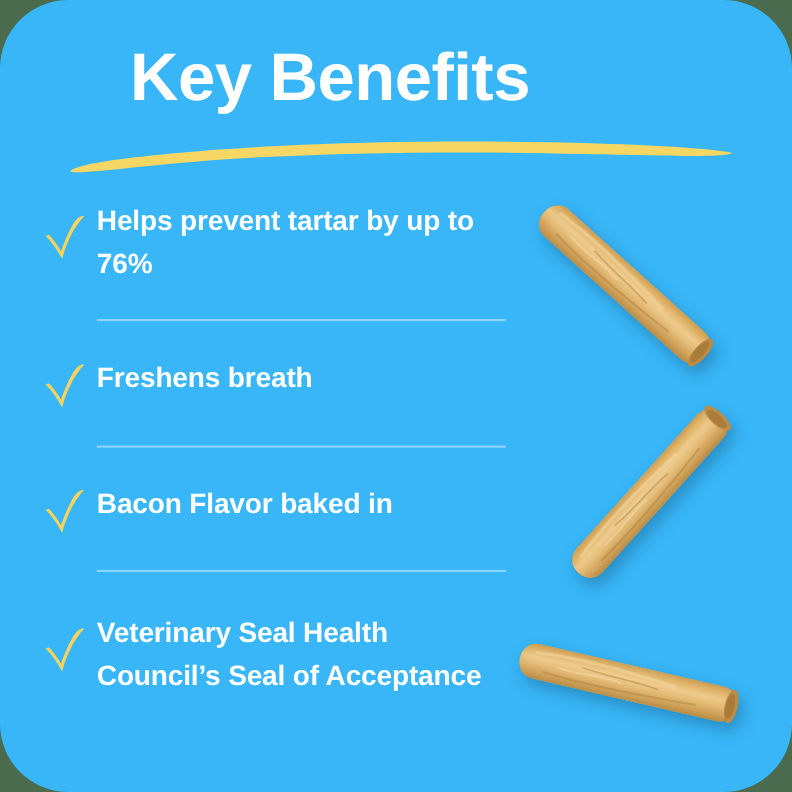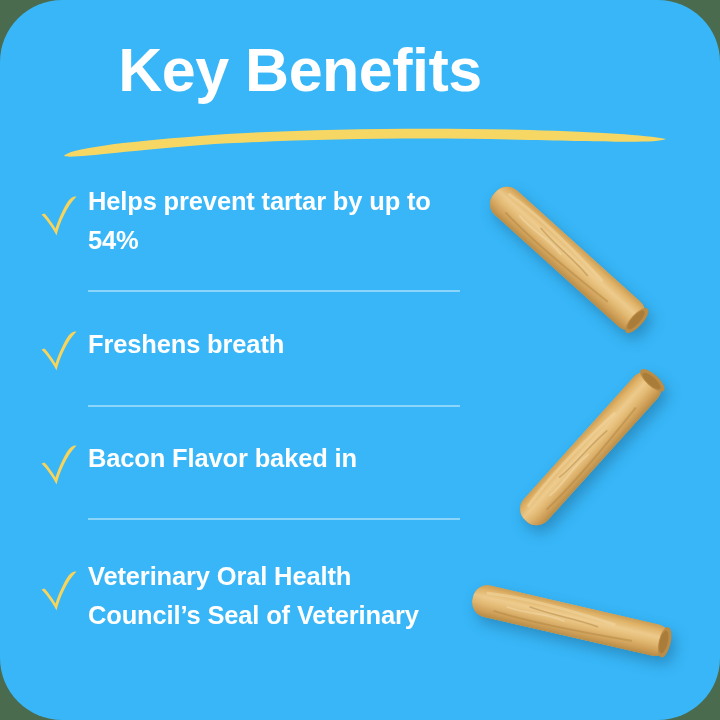--- a/index.html
+++ b/index.html
@@ -149,21 +149,21 @@
     <div id="benefits">
 
       <div class="benefit-row row-1">
         <div class="check-cell">
           <svg class="check-icon" width="42" height="46" viewBox="0 0 42 46">
             <path d="M3.5 21.5 C 9 27, 15 35.5, 18.5 42.5 C 21.5 30, 29 13, 38.5 3.5
                      C 35 3, 31.5 5.5, 28 11.5 C 23.5 19.5, 19.5 29, 17.5 35.5
                      C 14 29.5, 9.5 23.5, 6.5 20.5 Z" fill="#f8d45a"></path>
           </svg>
         </div>
-        <div class="benefit-text">Helps prevent tartar by up to 54%</div>
+        <div class="benefit-text">Helps prevent tartar by up to 76%</div>
       </div>
 
       <div class="divider div-1"></div>
 
       <div class="benefit-row row-2">
         <div class="check-cell">
           <svg class="check-icon" width="42" height="46" viewBox="0 0 42 46">
             <path d="M3.5 21.5 C 9 27, 15 35.5, 18.5 42.5 C 21.5 30, 29 13, 38.5 3.5
                      C 35 3, 31.5 5.5, 28 11.5 C 23.5 19.5, 19.5 29, 17.5 35.5
                      C 14 29.5, 9.5 23.5, 6.5 20.5 Z" fill="#f8d45a"></path>
@@ -188,21 +188,21 @@
       <div class="divider div-3"></div>
 
       <div class="benefit-row row-4">
         <div class="check-cell">
           <svg class="check-icon" width="42" height="46" viewBox="0 0 42 46">
             <path d="M3.5 21.5 C 9 27, 15 35.5, 18.5 42.5 C 21.5 30, 29 13, 38.5 3.5
                      C 35 3, 31.5 5.5, 28 11.5 C 23.5 19.5, 19.5 29, 17.5 35.5
                      C 14 29.5, 9.5 23.5, 6.5 20.5 Z" fill="#f8d45a"></path>
           </svg>
         </div>
-        <div class="benefit-text">Veterinary Oral Health Council’s Seal of Veterinary</div>
+        <div class="benefit-text">Veterinary Seal Health Council’s Seal of Acceptance</div>
       </div>
 
     </div>
 
     <svg class="stick" id="stick-1" width="200" height="200" viewBox="0 0 200 200">
       <defs>
         <linearGradient id="g1" x1="0" y1="0" x2="0" y2="1">
           <stop offset="0%" stop-color="#c9994f"></stop>
           <stop offset="16%" stop-color="#e0b469"></stop>
           <stop offset="38%" stop-color="#f0cf93"></stop>

